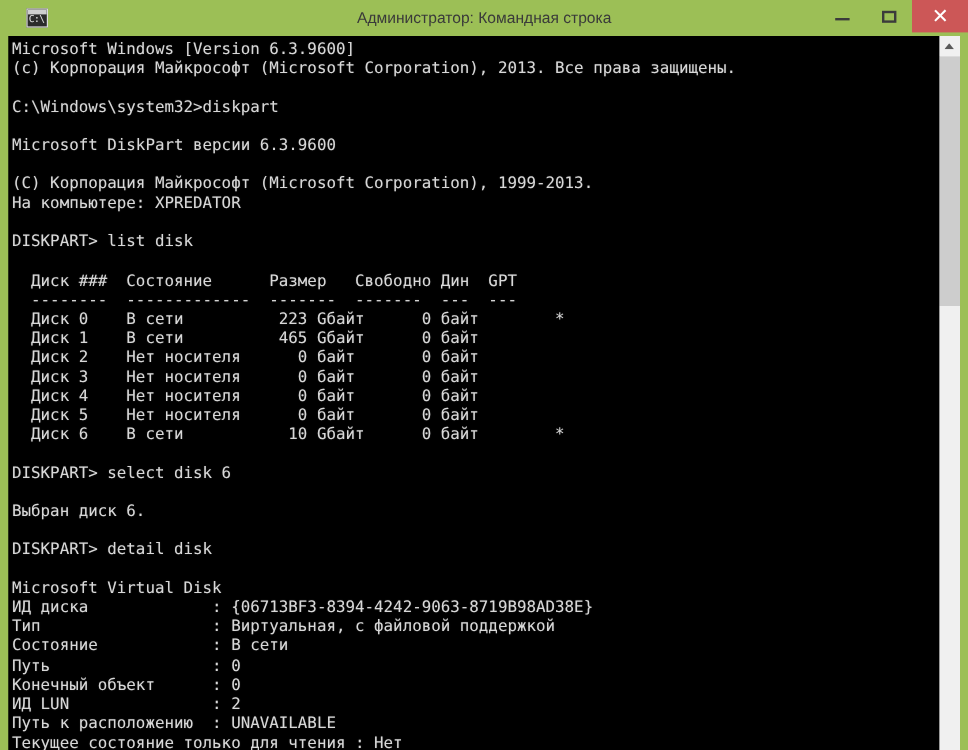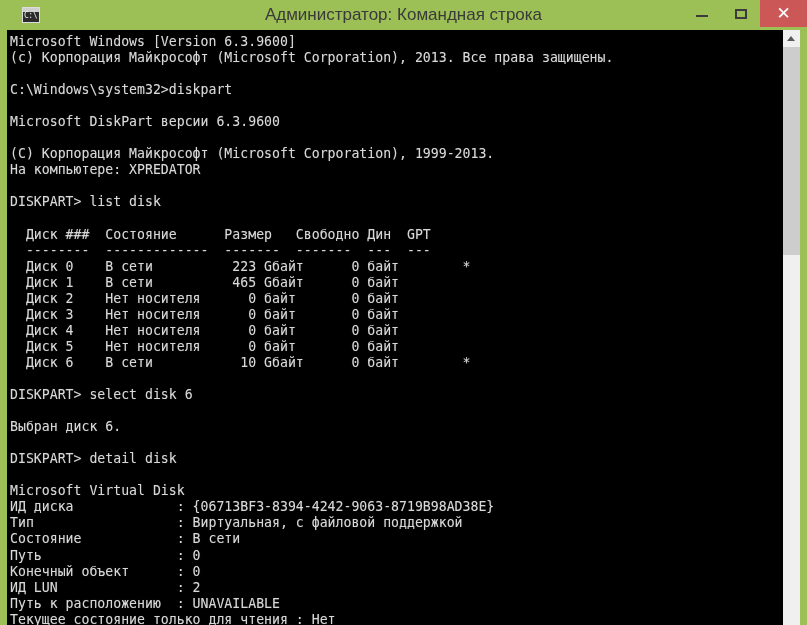--- a/index.html
+++ b/index.html
@@ -61,21 +61,21 @@
   }
 
   #title-text {
     position: absolute;
     left: 0;
     top: 0;
     width: 807px;
     height: 30px;
     line-height: 30px;
     text-align: center;
-    font-size: 17px;
+    font-size: 13px;
     color: #3a3a3a;
     white-space: nowrap;
     pointer-events: none;
   }
 
   .winbtn {
     position: absolute;
     top: 0;
     height: 26px;
     background: transparent;

